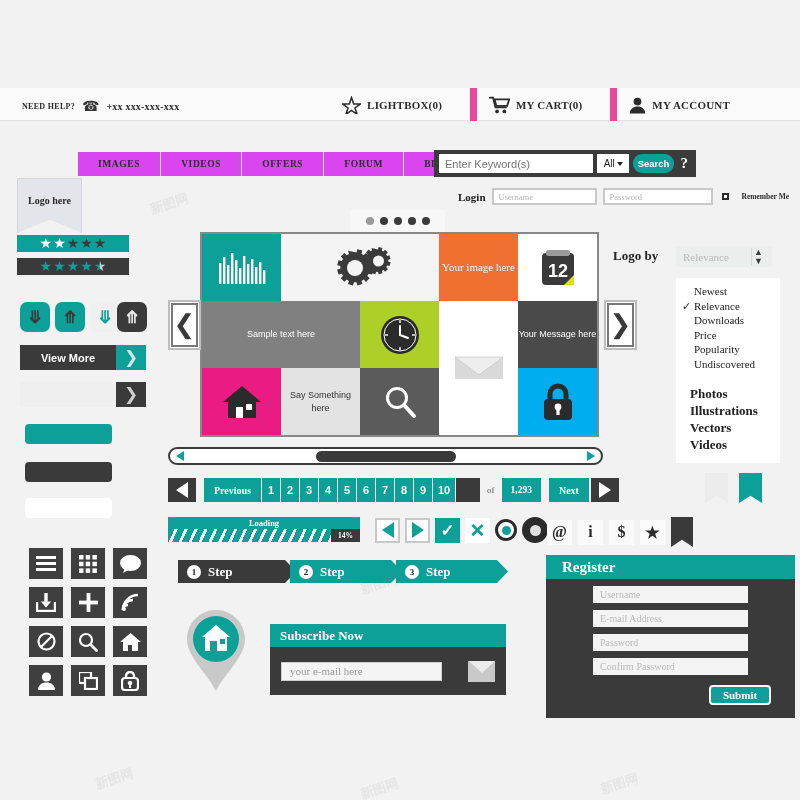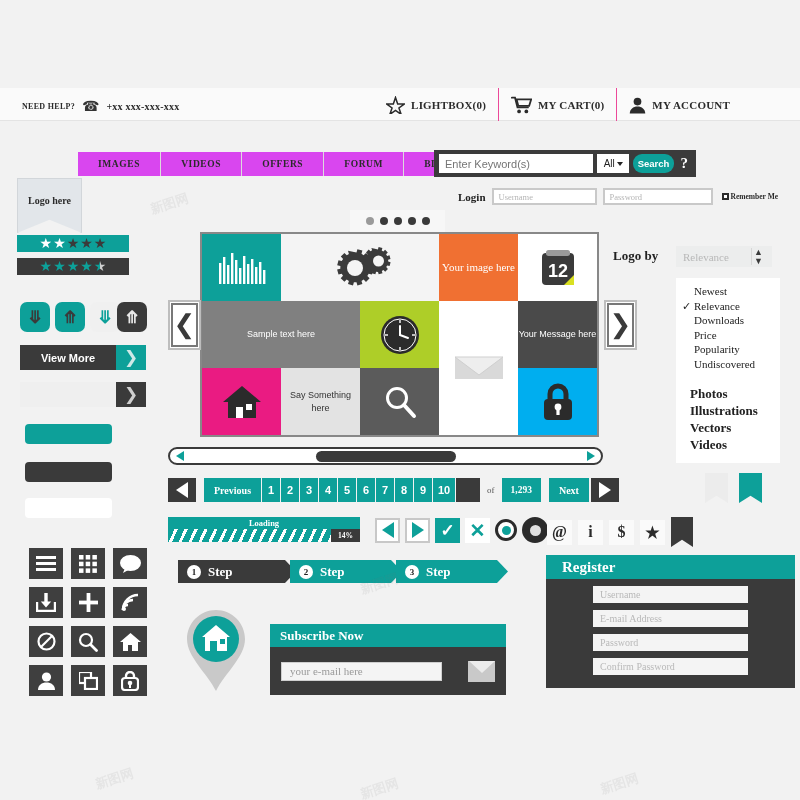--- a/index.html
+++ b/index.html
@@ -9,21 +9,21 @@
     font-family:"Liberation Serif", serif;
   }
   .abs { position:absolute; }
   
   #top-bar { left:0; top:88px; width:800px; height:33px; background:#fafafa; border-bottom:1px solid #e4e4e4; }
   #need-help-wrap { left:22px; top:96px; display:flex; align-items:center; gap:7px; height:20px; }
   #need-help-label { font-size:8px; font-weight:bold; letter-spacing:.3px; color:#2b2b2b; }
   .phone-glyph { font-size:14px; color:#333; transform:scaleX(-1); }
   #phone-number { font-size:10px; font-weight:bold; color:#2b2b2b; letter-spacing:.2px; }
   .util-item { display:flex; align-items:center; gap:6px; height:33px; padding:0 12px; }
-  .util-item + .util-item { border-left:1px solid #ec4899; }
+  .util-item + .util-item { border-left:7px solid #ec4899;margin-left:16px; }
   .util-label { font-size:11px; font-weight:bold; color:#2b2b2b; letter-spacing:.2px; }
   #util-right { right:58px; top:88px; display:flex; align-items:center; }
   
   #main-nav { left:78px; top:152px; display:flex; background:#d946ef; height:24px; }
   .nav-item { padding:0 20px; display:flex; align-items:center; font-size:9.5px; font-weight:bold; letter-spacing:.6px; color:#2b2b2b; }
   .nav-item + .nav-item { border-left:1px solid #dcdcdc; }
   
   #logo-ribbon { left:17px; top:178px; width:65px; height:55px; background:#e2e6ea; border:1px solid #d2d6da;
      clip-path: polygon(0 0,100% 0,100% 100%,50% 76%,0 100%); display:flex; align-items:flex-start; justify-content:center; padding-top:16px; }
   #logo-text { font-size:10px; font-weight:bold; color:#2b2b2b; }
@@ -34,21 +34,21 @@
   .caret { width:0;height:0;border-left:3px solid transparent;border-right:3px solid transparent;border-top:4px solid #222; }
   #search-button { width:42px; height:19px; background:#0da099; color:#fff; font-size:9.5px; font-weight:bold; border-radius:9px;
      display:flex;align-items:center;justify-content:center;font-family:"Liberation Sans",sans-serif; }
   #search-help { width:14px; text-align:center; color:#fff; font-size:15px; font-weight:bold; }
   
   #login-row { left:458px; top:188px; display:flex; align-items:center; gap:6px; }
   #login-label { font-size:11px; font-weight:bold; color:#222; }
   .login-field { height:17px; background:#fff; border:2px solid #c9c9c9; font-size:8.5px; color:#b5b5b5; display:flex; align-items:center; padding-left:5px; font-family:"Liberation Serif",serif; }
   #username-field { width:105px; }
   #password-field { width:110px; }
-  #remember-wrap { display:flex; align-items:center; gap:2px; margin-left:3px; }
+  #remember-wrap { display:flex; align-items:center; gap:13px; margin-left:3px; }
   .chk { width:7px;height:7px;border:2px solid #2b2b2b;background:#fff; }
   #remember-label { font-size:7.5px; font-weight:bold; color:#2b2b2b; }
   
   #carousel-dots { left:350px; top:210px; width:95px; height:22px; background:#f7f7f7; display:flex; align-items:center; justify-content:center; gap:6px; }
   .dot { width:8px;height:8px;border-radius:50%;background:#3a3a3a; }
   .dot.active { background:#9a9a9a; }
   
   #tile-frame { left:200px; top:232px; width:399px; height:205px; background:#888; padding:2px; }
   #tile-grid { width:100%; height:100%; display:grid; grid-template-columns:1fr 1fr 1fr 1fr 1fr; grid-template-rows:1fr 1fr 1fr; gap:0; }
   .tile { display:flex; align-items:center; justify-content:center; text-align:center; color:#fff; font-size:9px; font-family:"Liberation Sans",sans-serif; line-height:1.35; }
@@ -613,19 +613,22 @@
       </div>
   </div>
 </div>
 
 <div class="abs" id="register">
   <div id="reg-head">Register</div>
   <div class="reg-field">Username</div>
   <div class="reg-field">E-mail Address</div>
   <div class="reg-field">Password</div>
   <div class="reg-field">Confirm Password</div>
+  <div id="reg-submit-wrap">
+    <div id="reg-submit">Submit</div>
+  </div>
 </div>
 
 <span class="wm" style="left:150px;top:195px;transform:rotate(-18deg)">新图网</span>
 <span class="wm" style="left:360px;top:575px;transform:rotate(-18deg)">新图网</span>
 <span class="wm" style="left:95px;top:770px;transform:rotate(-18deg)">新图网</span>
 <span class="wm" style="left:360px;top:780px;transform:rotate(-18deg)">新图网</span>
 <span class="wm" style="left:600px;top:775px;transform:rotate(-18deg)">新图网</span>
 
 </body></html>

